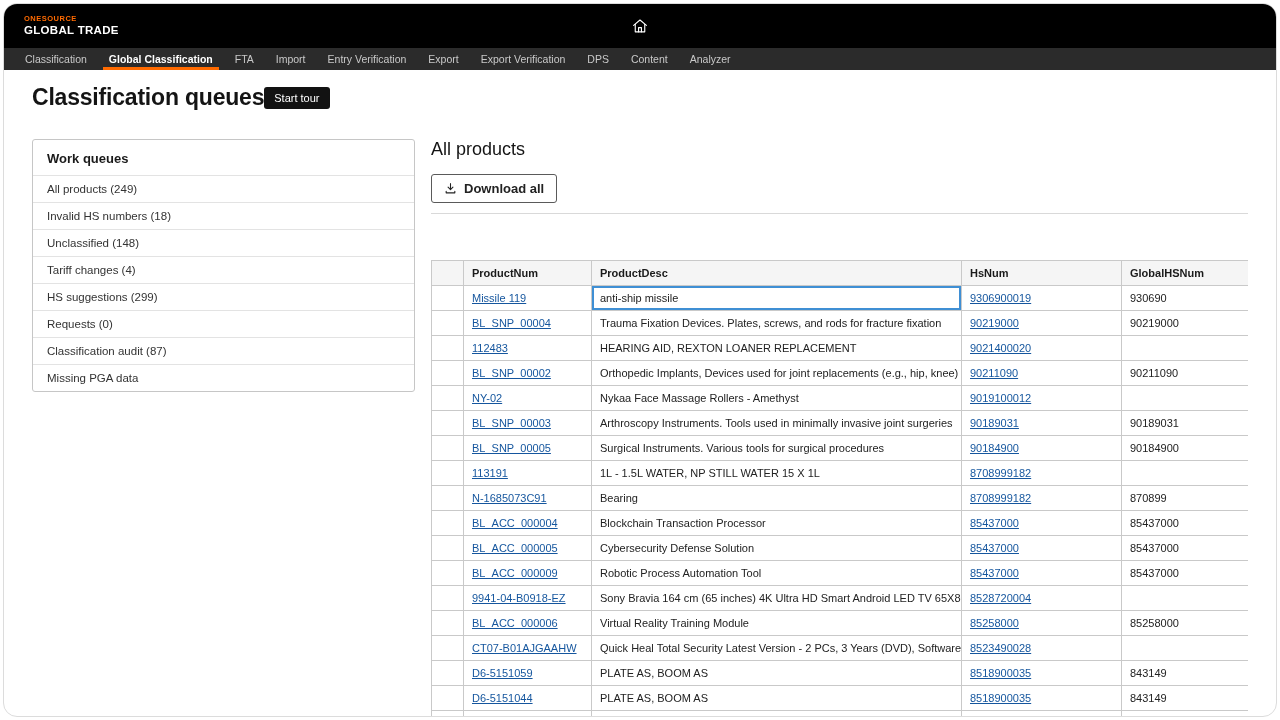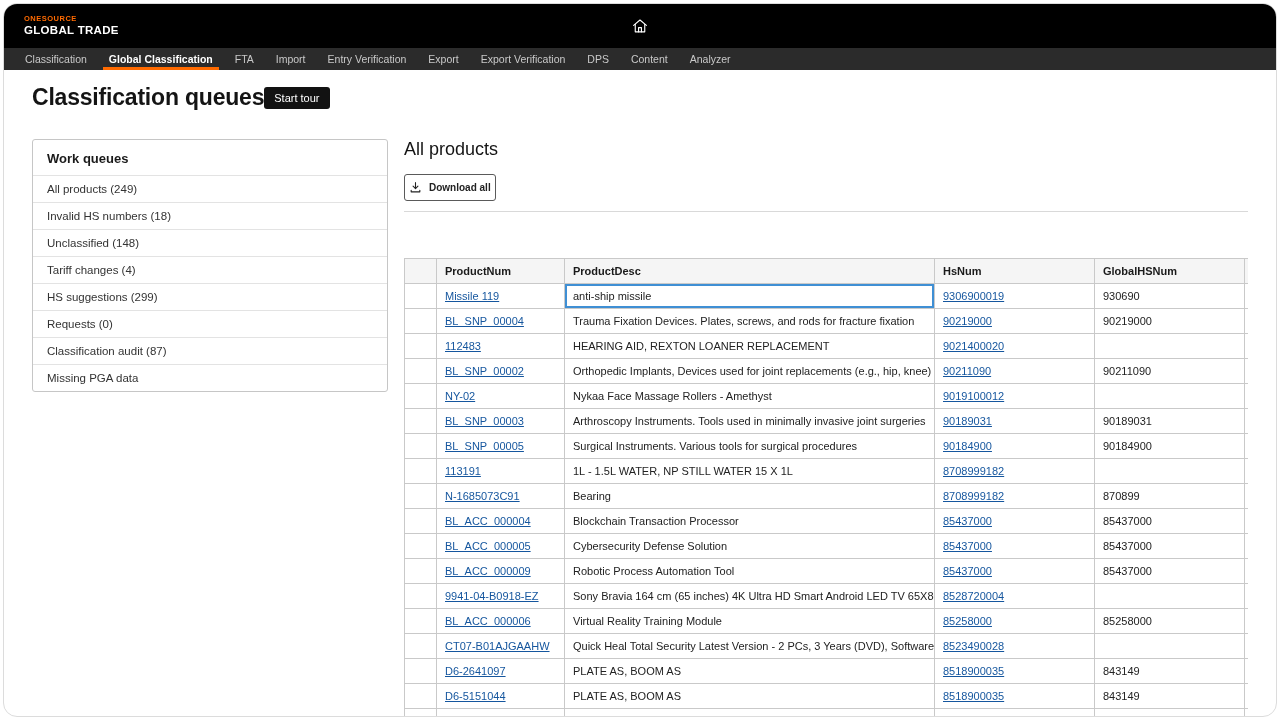--- a/index.html
+++ b/index.html
@@ -21,29 +21,29 @@
 
   
   .page { padding:14px 28px 0; height:calc(100% - 71px); }
   .title-row { display:flex; align-items:center; gap:0; margin-bottom:28px; }
   h1 { font-size:23px; font-weight:bold; color:#141414; letter-spacing:-.2px; }
   .start-tour { background:#121212; color:#fff; font-size:11px; border:none; border-radius:3px; padding:5px 10px; cursor:pointer; }
 
   .content { display:flex; align-items:flex-start; height:100%; }
 
   
-  .sidebar { width:356px; flex:none; border:1px solid #c6c6c6; border-radius:3px; background:#fff; }
+  .sidebar { width:383px; flex:none; border:1px solid #c6c6c6; border-radius:3px; background:#fff; }
   .sb-title { font-size:13px; font-weight:bold; color:#1a1a1a; padding:11px 14px 9px; }
   .sb-item { font-size:11.5px; color:#333; padding:7px 14px; border-top:1px solid #e3e3e3; cursor:pointer; }
   .sb-item.selected { background:#fff; }
 
   
   .main { flex:1; min-width:0; margin-left:16px; }
   h2 { font-size:18px; font-weight:normal; color:#141414; margin-bottom:14px; }
-  .dl-btn { display:inline-flex; align-items:center; gap:7px; border:1px solid #5a5a5a; background:#fff; border-radius:3px; font-size:10px; font-weight:bold; color:#222; padding:6px 4px; cursor:pointer; }
+  .dl-btn { display:inline-flex; align-items:center; gap:7px; border:1px solid #5a5a5a; background:#fff; border-radius:3px; font-size:13px; font-weight:bold; color:#222; padding:6px 12px; cursor:pointer; }
   .rule { border-top:1px solid #d9d9d9; margin-top:10px; }
 
   
   .table-wrap { margin-top:46px; overflow:hidden; }
   table { border-collapse:collapse; table-layout:fixed; width:990px; font-size:11px; color:#222; }
   th, td { border:1px solid #c9c9c9; height:25px; padding:0 8px; text-align:left; overflow:hidden; white-space:nowrap; background:#fff; }
   th { background:#f5f5f5; font-weight:bold; color:#1a1a1a; }
   td a { color:#15569e; text-decoration:underline; cursor:pointer; }
   td.focus { box-shadow:inset 0 0 0 2px #3f8fd4; }
   td.selcol { background:#fff; }
@@ -251,21 +251,21 @@
                 <tr>
                   <td class="selcol"></td>
                   <td><a>CT07-B01AJGAAHW</a></td>
                   <td class="">Quick Heal Total Security Latest Version - 2 PCs, 3 Years (DVD), Software, Media, gl_softw</td>
                   <td><a>8523490028</a></td>
                   <td></td>
                   <td>Media</td>
                 </tr>
                 <tr>
                   <td class="selcol"></td>
-                  <td><a>D6-2641097</a></td>
+                  <td><a>D6-5151059</a></td>
                   <td class="">PLATE AS, BOOM AS</td>
                   <td><a>8518900035</a></td>
                   <td>843149</td>
                   <td></td>
                 </tr>
                 <tr>
                   <td class="selcol"></td>
                   <td><a>D6-5151044</a></td>
                   <td class="">PLATE AS, BOOM AS</td>
                   <td><a>8518900035</a></td>

